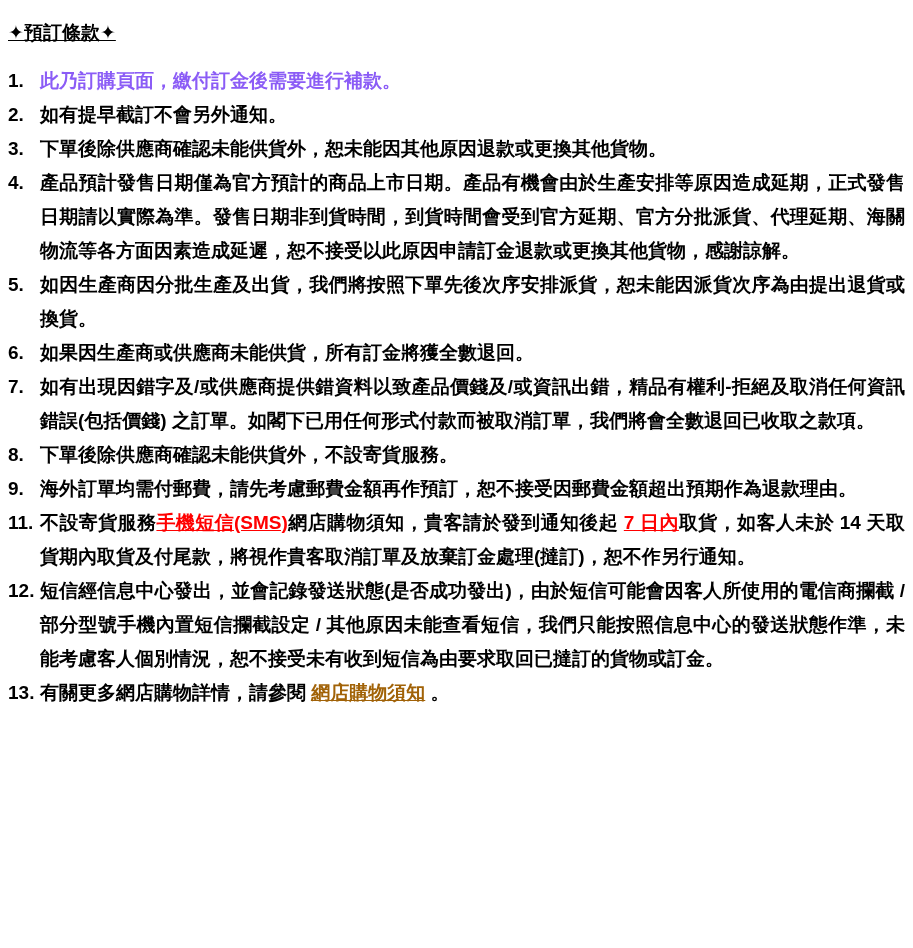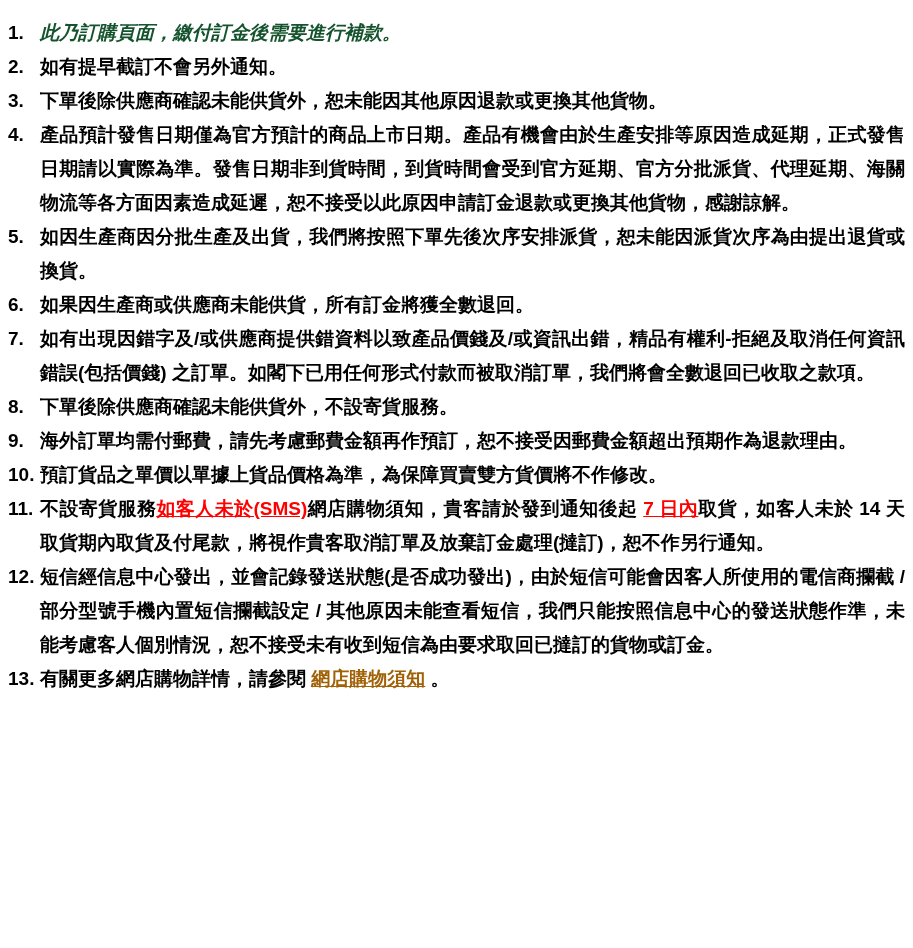--- a/index.html
+++ b/index.html
@@ -38,28 +38,29 @@
   }
   .term-row .num {
     flex: 0 0 32px;
     width: 32px;
   }
   .term-row .text {
     flex: 1 1 auto;
     text-align: justify;
     text-justify: inter-ideograph;
   }
-  .seg-red { color: #14532d; font-style: italic; }
+  .seg-red { color: #8b5cf6; }
   .seg-red-u { color: #ff0000; text-decoration: underline; }
   .seg-link { color: #a16207; text-decoration: underline; cursor: pointer; }
 </style>
 </head>
 <body>
 
 <div class="doc">
+  <p class="section-title">✦預訂條款✦</p>
   <div class="terms-list">
       <div class="term-row">
         <span class="num">1.</span>
         <span class="text"><span class="seg-red">此乃訂購頁面，繳付訂金後需要進行補款。</span></span>
       </div>
       <div class="term-row">
         <span class="num">2.</span>
         <span class="text"><span>如有提早截訂不會另外通知。</span></span>
       </div>
       <div class="term-row">
@@ -84,26 +85,22 @@
       </div>
       <div class="term-row">
         <span class="num">8.</span>
         <span class="text"><span>下單後除供應商確認未能供貨外，不設寄貨服務。</span></span>
       </div>
       <div class="term-row">
         <span class="num">9.</span>
         <span class="text"><span>海外訂單均需付郵費，請先考慮郵費金額再作預訂，恕不接受因郵費金額超出預期作為退款理由。</span></span>
       </div>
       <div class="term-row">
-        <span class="num">10.</span>
-        <span class="text"><span>預訂貨品之單價以單據上貨品價格為準，為保障買賣雙方貨價將不作修改。</span></span>
-      </div>
-      <div class="term-row">
         <span class="num">11.</span>
-        <span class="text"><span>不設寄貨服務</span><span class="seg-red-u">如客人未於(SMS)</span><span>網店購物須知，貴客請於發到通知後起 </span><span class="seg-red-u">7 日內</span><span>取貨，如客人未於 14 天取貨期內取貨及付尾款，將視作貴客取消訂單及放棄訂金處理(撻訂)，恕不作另行通知。</span></span>
+        <span class="text"><span>不設寄貨服務</span><span class="seg-red-u">手機短信(SMS)</span><span>網店購物須知，貴客請於發到通知後起 </span><span class="seg-red-u">7 日內</span><span>取貨，如客人未於 14 天取貨期內取貨及付尾款，將視作貴客取消訂單及放棄訂金處理(撻訂)，恕不作另行通知。</span></span>
       </div>
       <div class="term-row">
         <span class="num">12.</span>
         <span class="text"><span>短信經信息中心發出，並會記錄發送狀態(是否成功發出)，由於短信可能會因客人所使用的電信商攔截 / 部分型號手機內置短信攔截設定 / 其他原因未能查看短信，我們只能按照信息中心的發送狀態作準，未能考慮客人個別情況，恕不接受未有收到短信為由要求取回已撻訂的貨物或訂金。</span></span>
       </div>
       <div class="term-row">
         <span class="num">13.</span>
         <span class="text"><span>有關更多網店購物詳情，請參閱 </span><span class="seg-link">網店購物須知</span><span> 。</span></span>
       </div>
     </div>

